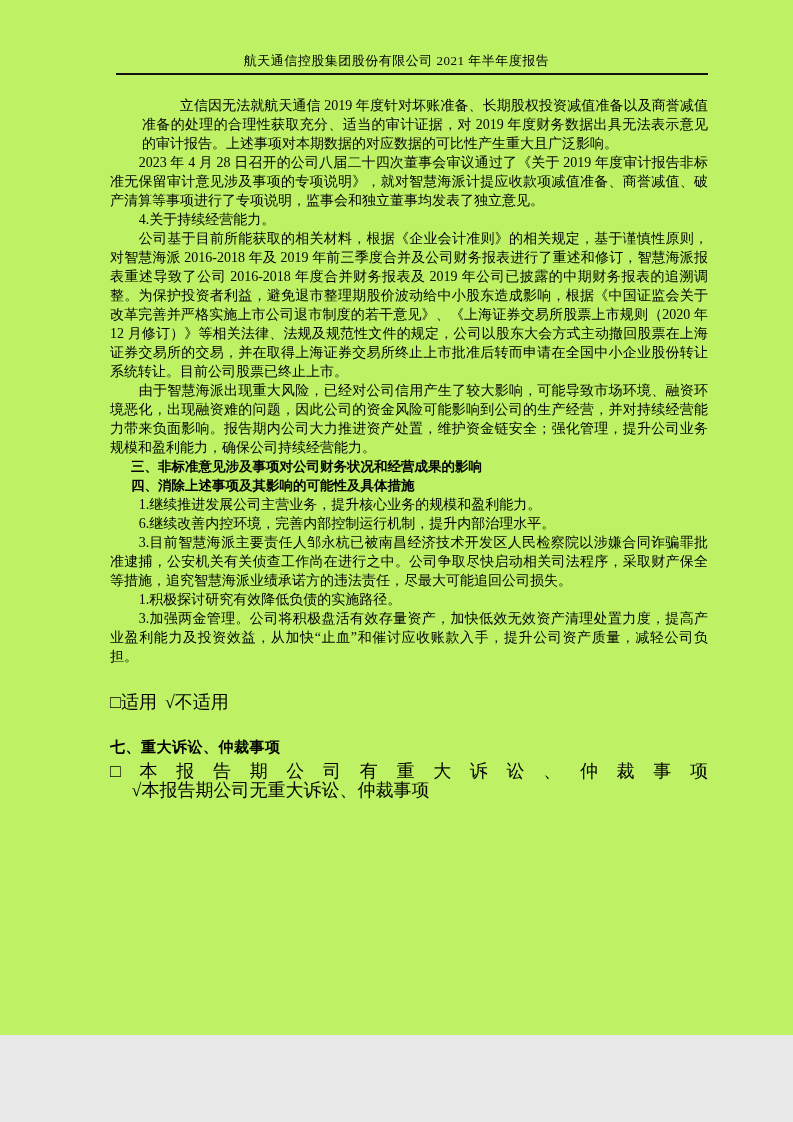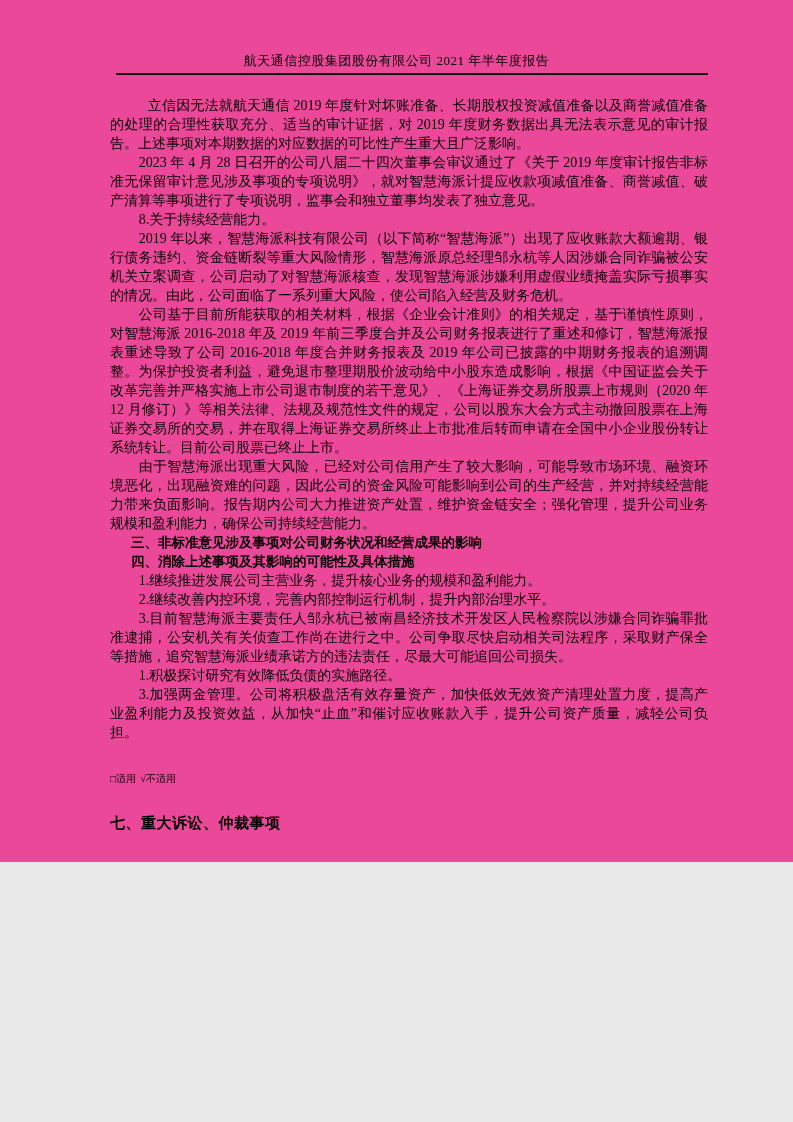--- a/index.html
+++ b/index.html
@@ -1,20 +1,20 @@
 <!DOCTYPE html>
 <html lang="zh"><head>
 <meta charset="utf-8">
 <style>
   html, body { margin: 0; padding: 0; background: #e8e8e8; }
   .page {
     position: relative;
     width: 793px;
-    height: 862px;
-    background: #ec4899;
+    height: 1035px;
+    background: #bef264;
     color: #000000;
     font-family: "Liberation Serif", "DejaVu Serif", serif;
     overflow: hidden;
     margin: 0 auto;
   }
   .header-title {
     position: absolute;
     top: 53px;
     left: 0;
     width: 100%;
@@ -36,41 +36,41 @@
     top: 96px;
     left: 110px;
     width: 598px;
     font-size: 14px;
     line-height: 19px;
     text-align: justify;
     text-justify: inter-ideograph;
   }
   .content p { margin: 0; padding: 0; }
   p.para { text-indent: 2.05em; }
-  p.para.indent-deep { text-indent: 2.7em; }
+  p.para.indent-deep { text-indent: 2.7em; margin-left: 32px; }
   p.h-inline {
     font-weight: bold;
     text-indent: 1.55em;
     font-family: Liberation Sans, sans-serif;
     font-size: 13.5px;
   }
   .section-six { margin-top: 27px; }
   .section-seven { margin-top: 25px; }
   p.sec-heading {
     font-weight: bold;
     font-size: 15px;
     line-height: 20px;
     text-indent: 0;
     font-family: "Liberation Sans", "DejaVu Sans", sans-serif;
     letter-spacing: 0.5px;
   }
   p.option-row {
     margin-top: 5px;
     text-indent: 0;
-    font-size: 10px;
+    font-size: 18px;
     line-height: 19px;
   }
   .opt { white-space: nowrap; }
   .opt-gap-sm { margin-left: 0.45em; }
   .opt-gap-lg { margin-left: 1.2em; }
   .mark { display: inline; }
   .page-number {
     position: absolute;
     top: 1053px;
     left: 0;
@@ -85,39 +85,41 @@
 
 <div class="page">
 
   <div class="header-title">航天通信控股集团股份有限公司 2021 年半年度报告</div>
   <div class="header-rule"></div>
 
   <div class="content">
 
     <p class="para indent-deep">立信因无法就航天通信 2019 年度针对坏账准备、长期股权投资减值准备以及商誉减值准备的处理的合理性获取充分、适当的审计证据，对 2019 年度财务数据出具无法表示意见的审计报告。上述事项对本期数据的对应数据的可比性产生重大且广泛影响。</p>
     <p class="para">2023 年 4 月 28 日召开的公司八届二十四次董事会审议通过了《关于 2019 年度审计报告非标准无保留审计意见涉及事项的专项说明》，就对智慧海派计提应收款项减值准备、商誉减值、破产清算等事项进行了专项说明，监事会和独立董事均发表了独立意见。</p>
-    <p class="para">8.关于持续经营能力。</p>
-    <p class="para">2019 年以来，智慧海派科技有限公司（以下简称“智慧海派”）出现了应收账款大额逾期、银行债务违约、资金链断裂等重大风险情形，智慧海派原总经理邹永杭等人因涉嫌合同诈骗被公安机关立案调查，公司启动了对智慧海派核查，发现智慧海派涉嫌利用虚假业绩掩盖实际亏损事实的情况。由此，公司面临了一系列重大风险，使公司陷入经营及财务危机。</p>
+    <p class="para">4.关于持续经营能力。</p>
     <p class="para">公司基于目前所能获取的相关材料，根据《企业会计准则》的相关规定，基于谨慎性原则，对智慧海派 2016-2018 年及 2019 年前三季度合并及公司财务报表进行了重述和修订，智慧海派报表重述导致了公司 2016-2018 年度合并财务报表及 2019 年公司已披露的中期财务报表的追溯调整。为保护投资者利益，避免退市整理期股价波动给中小股东造成影响，根据《中国证监会关于改革完善并严格实施上市公司退市制度的若干意见》、《上海证券交易所股票上市规则（2020 年 12 月修订）》等相关法律、法规及规范性文件的规定，公司以股东大会方式主动撤回股票在上海证券交易所的交易，并在取得上海证券交易所终止上市批准后转而申请在全国中小企业股份转让系统转让。目前公司股票已终止上市。</p>
     <p class="para">由于智慧海派出现重大风险，已经对公司信用产生了较大影响，可能导致市场环境、融资环境恶化，出现融资难的问题，因此公司的资金风险可能影响到公司的生产经营，并对持续经营能力带来负面影响。报告期内公司大力推进资产处置，维护资金链安全；强化管理，提升公司业务规模和盈利能力，确保公司持续经营能力。</p>
     <p class="h-inline">三、非标准意见涉及事项对公司财务状况和经营成果的影响</p>
     <p class="h-inline">四、消除上述事项及其影响的可能性及具体措施</p>
     <p class="para">1.继续推进发展公司主营业务，提升核心业务的规模和盈利能力。</p>
-    <p class="para">2.继续改善内控环境，完善内部控制运行机制，提升内部治理水平。</p>
+    <p class="para">6.继续改善内控环境，完善内部控制运行机制，提升内部治理水平。</p>
     <p class="para">3.目前智慧海派主要责任人邹永杭已被南昌经济技术开发区人民检察院以涉嫌合同诈骗罪批准逮捕，公安机关有关侦查工作尚在进行之中。公司争取尽快启动相关司法程序，采取财产保全等措施，追究智慧海派业绩承诺方的违法责任，尽最大可能追回公司损失。</p>
     <p class="para">1.积极探讨研究有效降低负债的实施路径。</p>
     <p class="para">3.加强两金管理。公司将积极盘活有效存量资产，加快低效无效资产清理处置力度，提高产业盈利能力及投资效益，从加快“止血”和催讨应收账款入手，提升公司资产质量，减轻公司负担。</p>
 
     <div class="section-six">
       <p class="option-row">
         <span class="opt"><span class="mark">□</span><span>适用</span></span><span class="opt opt-gap-sm"><span class="mark">√</span><span>不适用</span></span>
       </p>
     </div>
 
     <div class="section-seven">
       <p class="sec-heading">七、重大诉讼、仲裁事项</p>
+      <p class="option-row">
+        <span class="opt"><span class="mark">□</span><span>本报告期公司有重大诉讼、仲裁事项</span></span><span class="opt opt-gap-lg"><span class="mark">√</span><span>本报告期公司无重大诉讼、仲裁事项</span></span>
+      </p>
     </div>
 
   </div>
 
   <div class="page-number">24</div>
 
 </div>
 
 </body></html>

